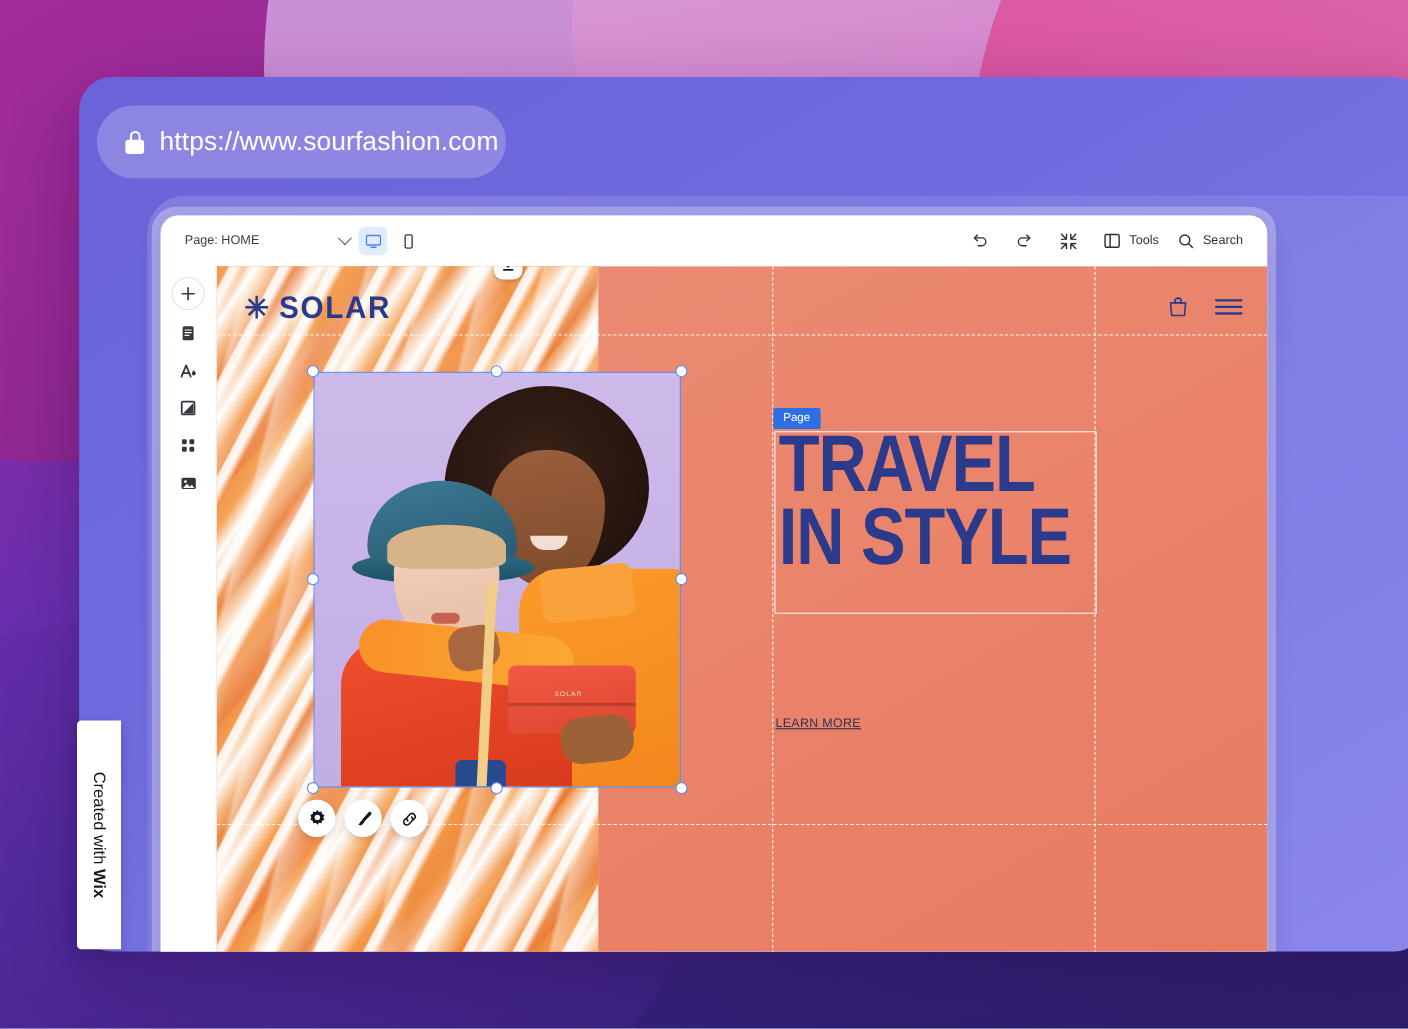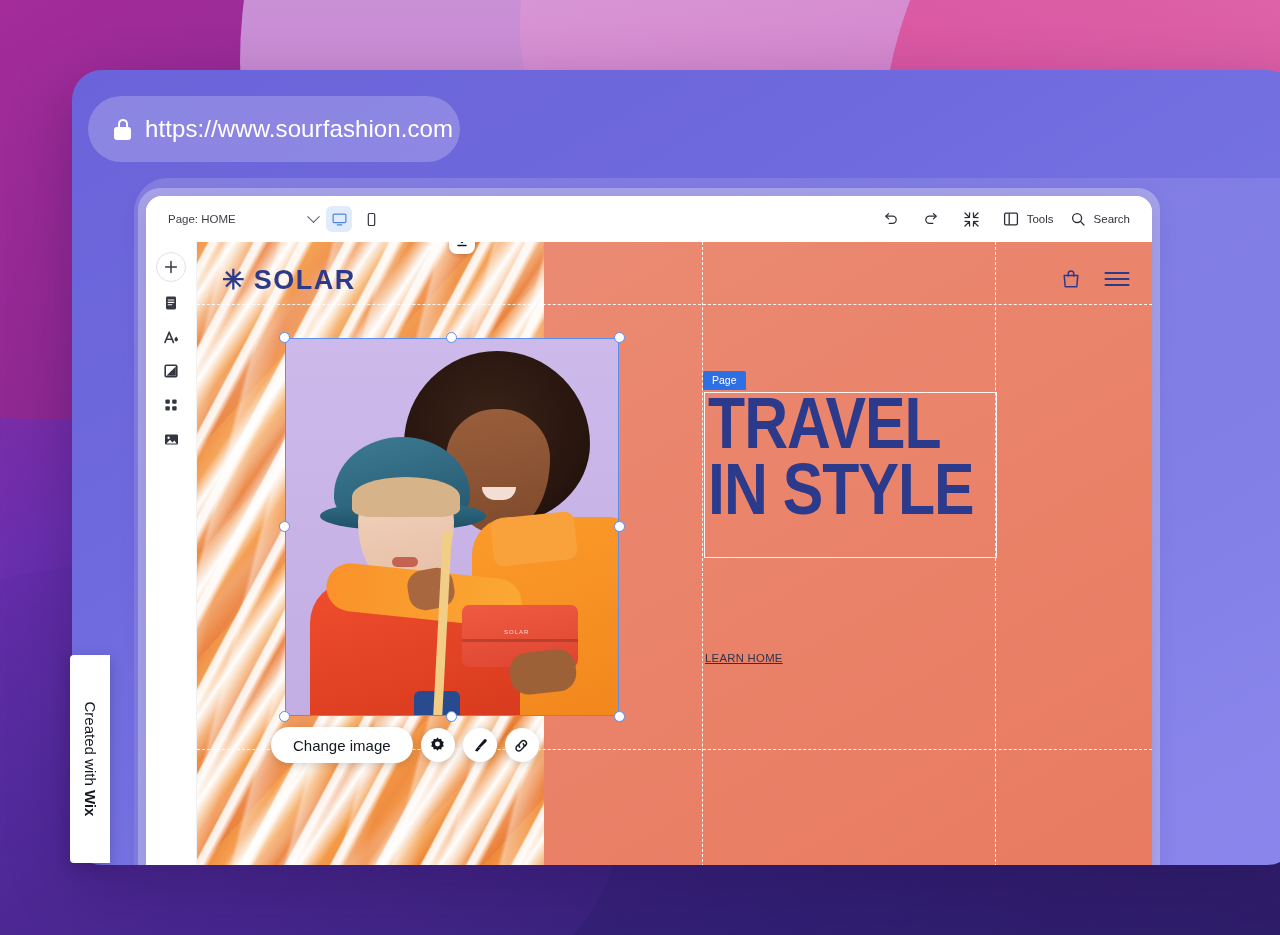--- a/index.html
+++ b/index.html
@@ -527,24 +527,23 @@
           </div>
         </div>
 
         <div id="download-btn">
           <svg width="14" height="14" viewBox="0 0 14 14">
             <path d="M7 1.8v6.4M4.4 6l2.6 2.6L9.6 6" fill="none" stroke="#131720" stroke-width="1.4" stroke-linecap="round" stroke-linejoin="round"></path>
             <path d="M3 11.4h8" stroke="#131720" stroke-width="1.5" stroke-linecap="round"></path>
           </svg>
         </div>
 
-        <div id="learn-more">LEARN HOME</div>
+        <div id="learn-more">LEARN MORE</div>
 
         <div id="image-toolbar">
-          <div id="change-image-btn">Change image</div>
 
           <div class="round-btn">
             <svg width="19" height="19" viewBox="0 0 20 20">
               <path d="M10 1.4l1.5 1.9 2.4-.5.6 2.4 2.2 1.1-1 2.2 1 2.2-2.2 1.1-.6 2.4-2.4-.5L10 15.6l-1.5-1.9-2.4.5-.6-2.4-2.2-1.1 1-2.2-1-2.2L5.5 5.2l.6-2.4 2.4.5z" fill="#131720"></path>
               <circle cx="10" cy="8.5" r="2.6" fill="#fff"></circle>
             </svg>
           </div>
 
           <div class="round-btn">
             <svg width="19" height="19" viewBox="0 0 20 20">

